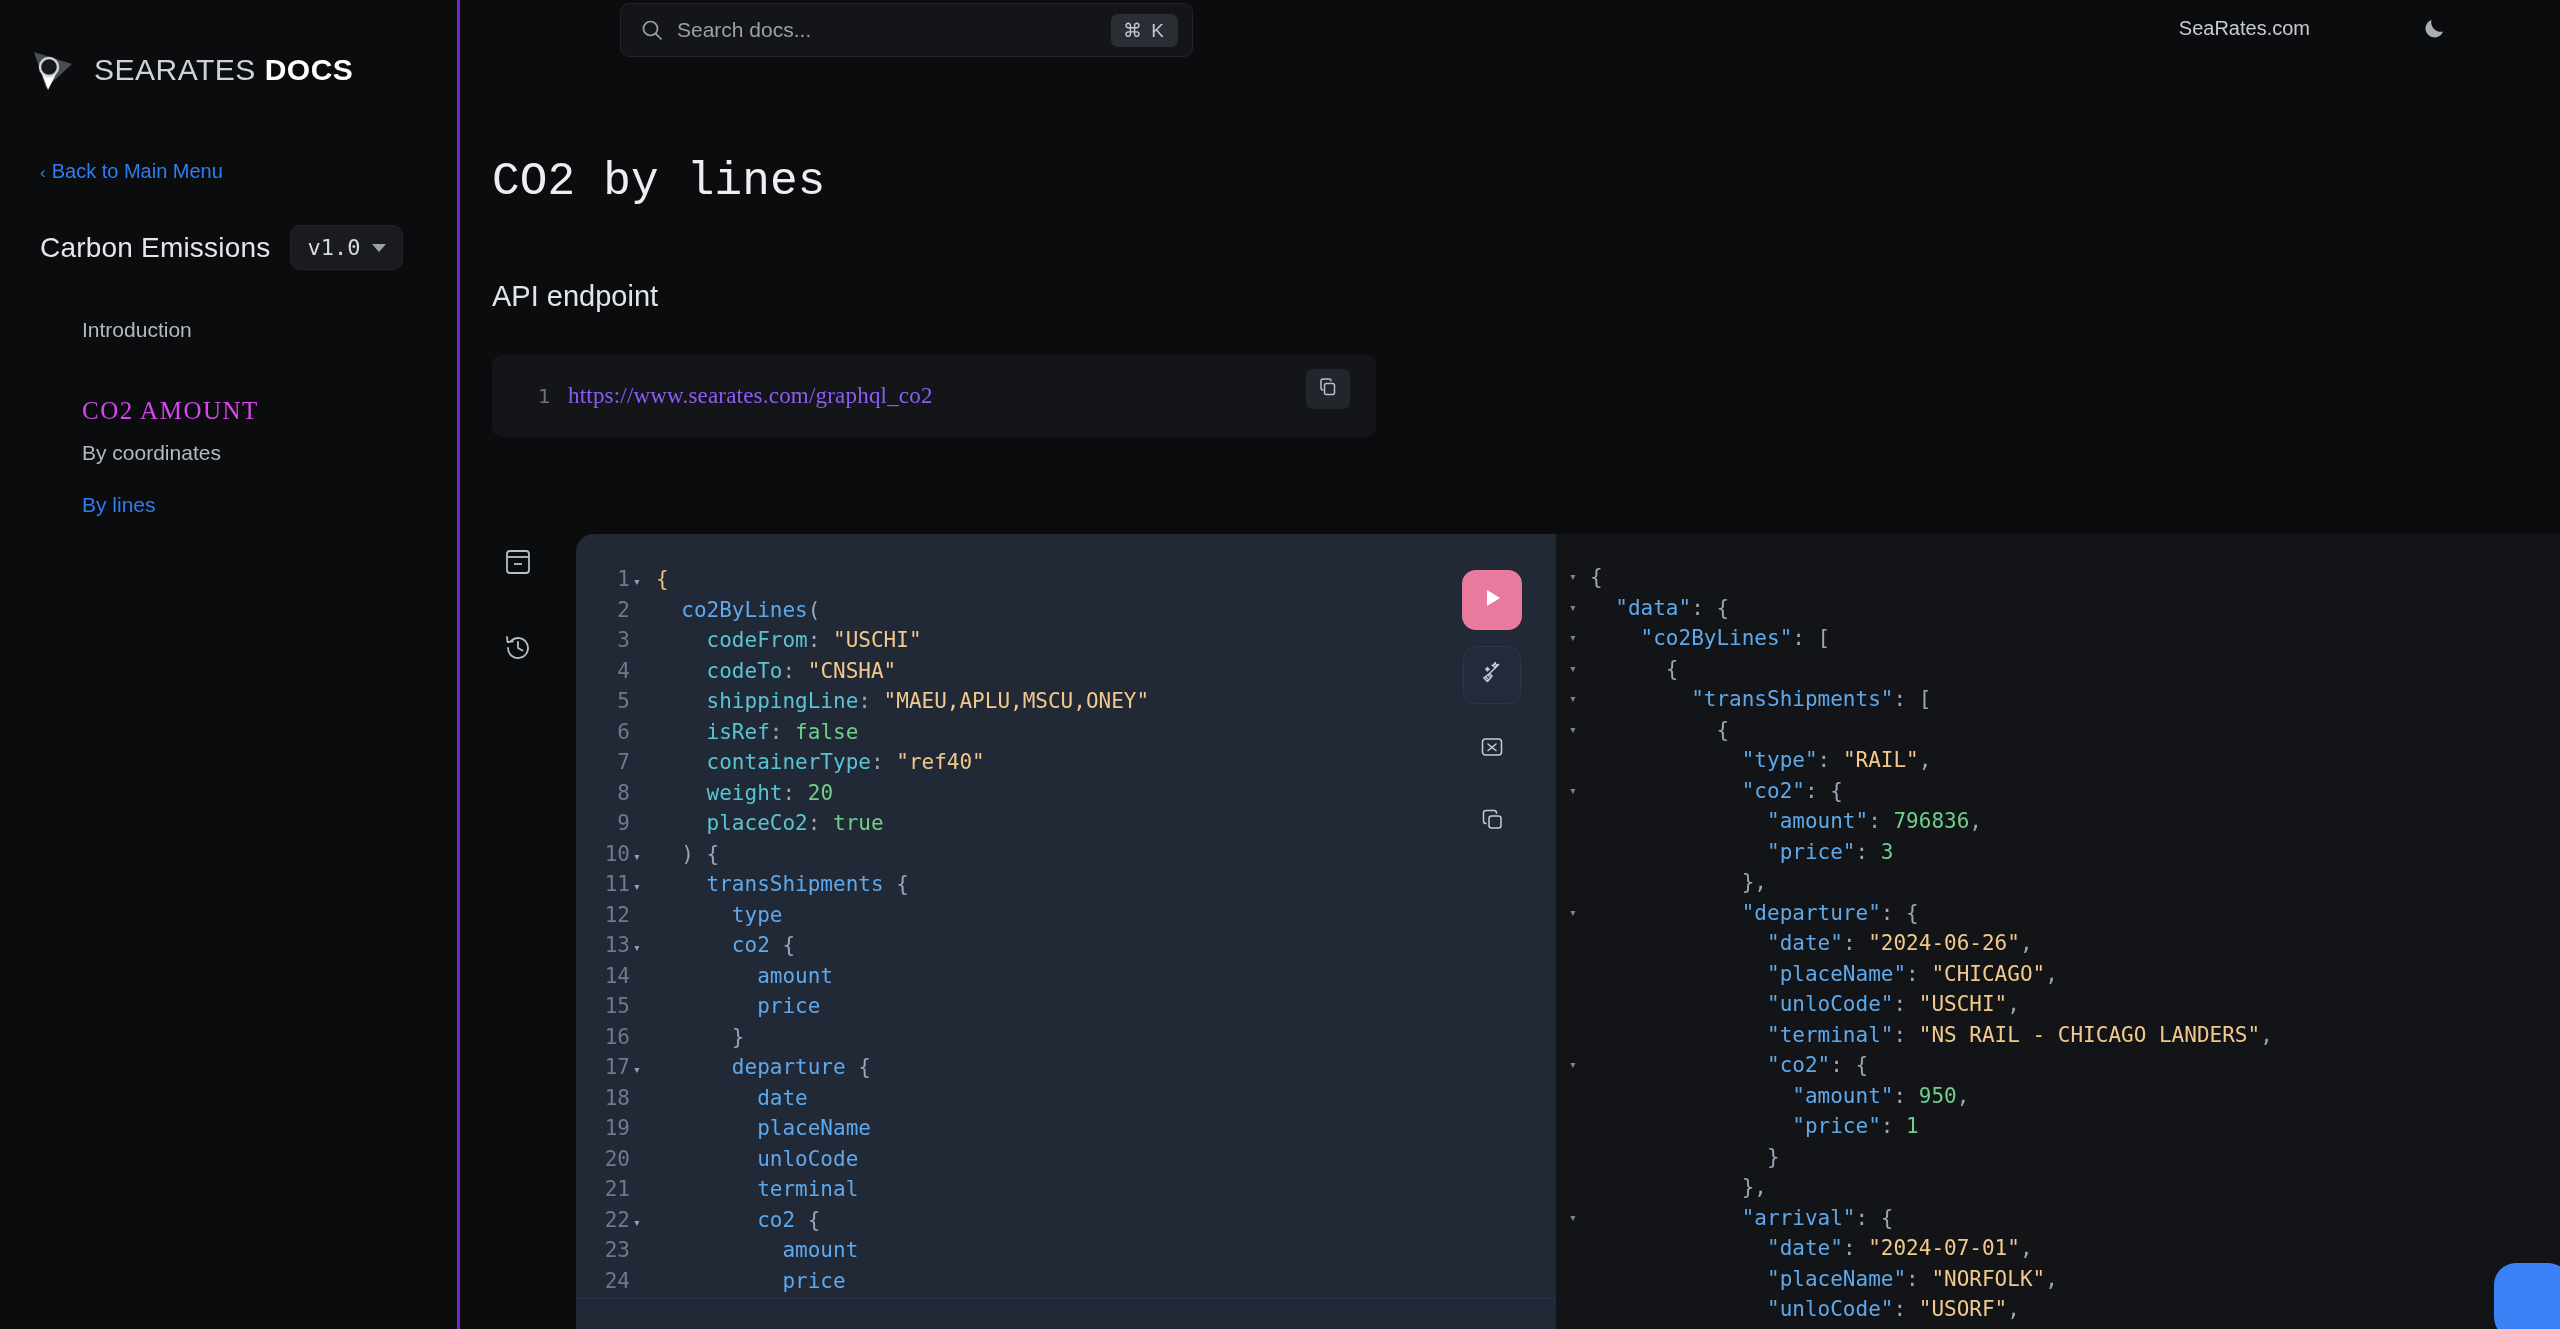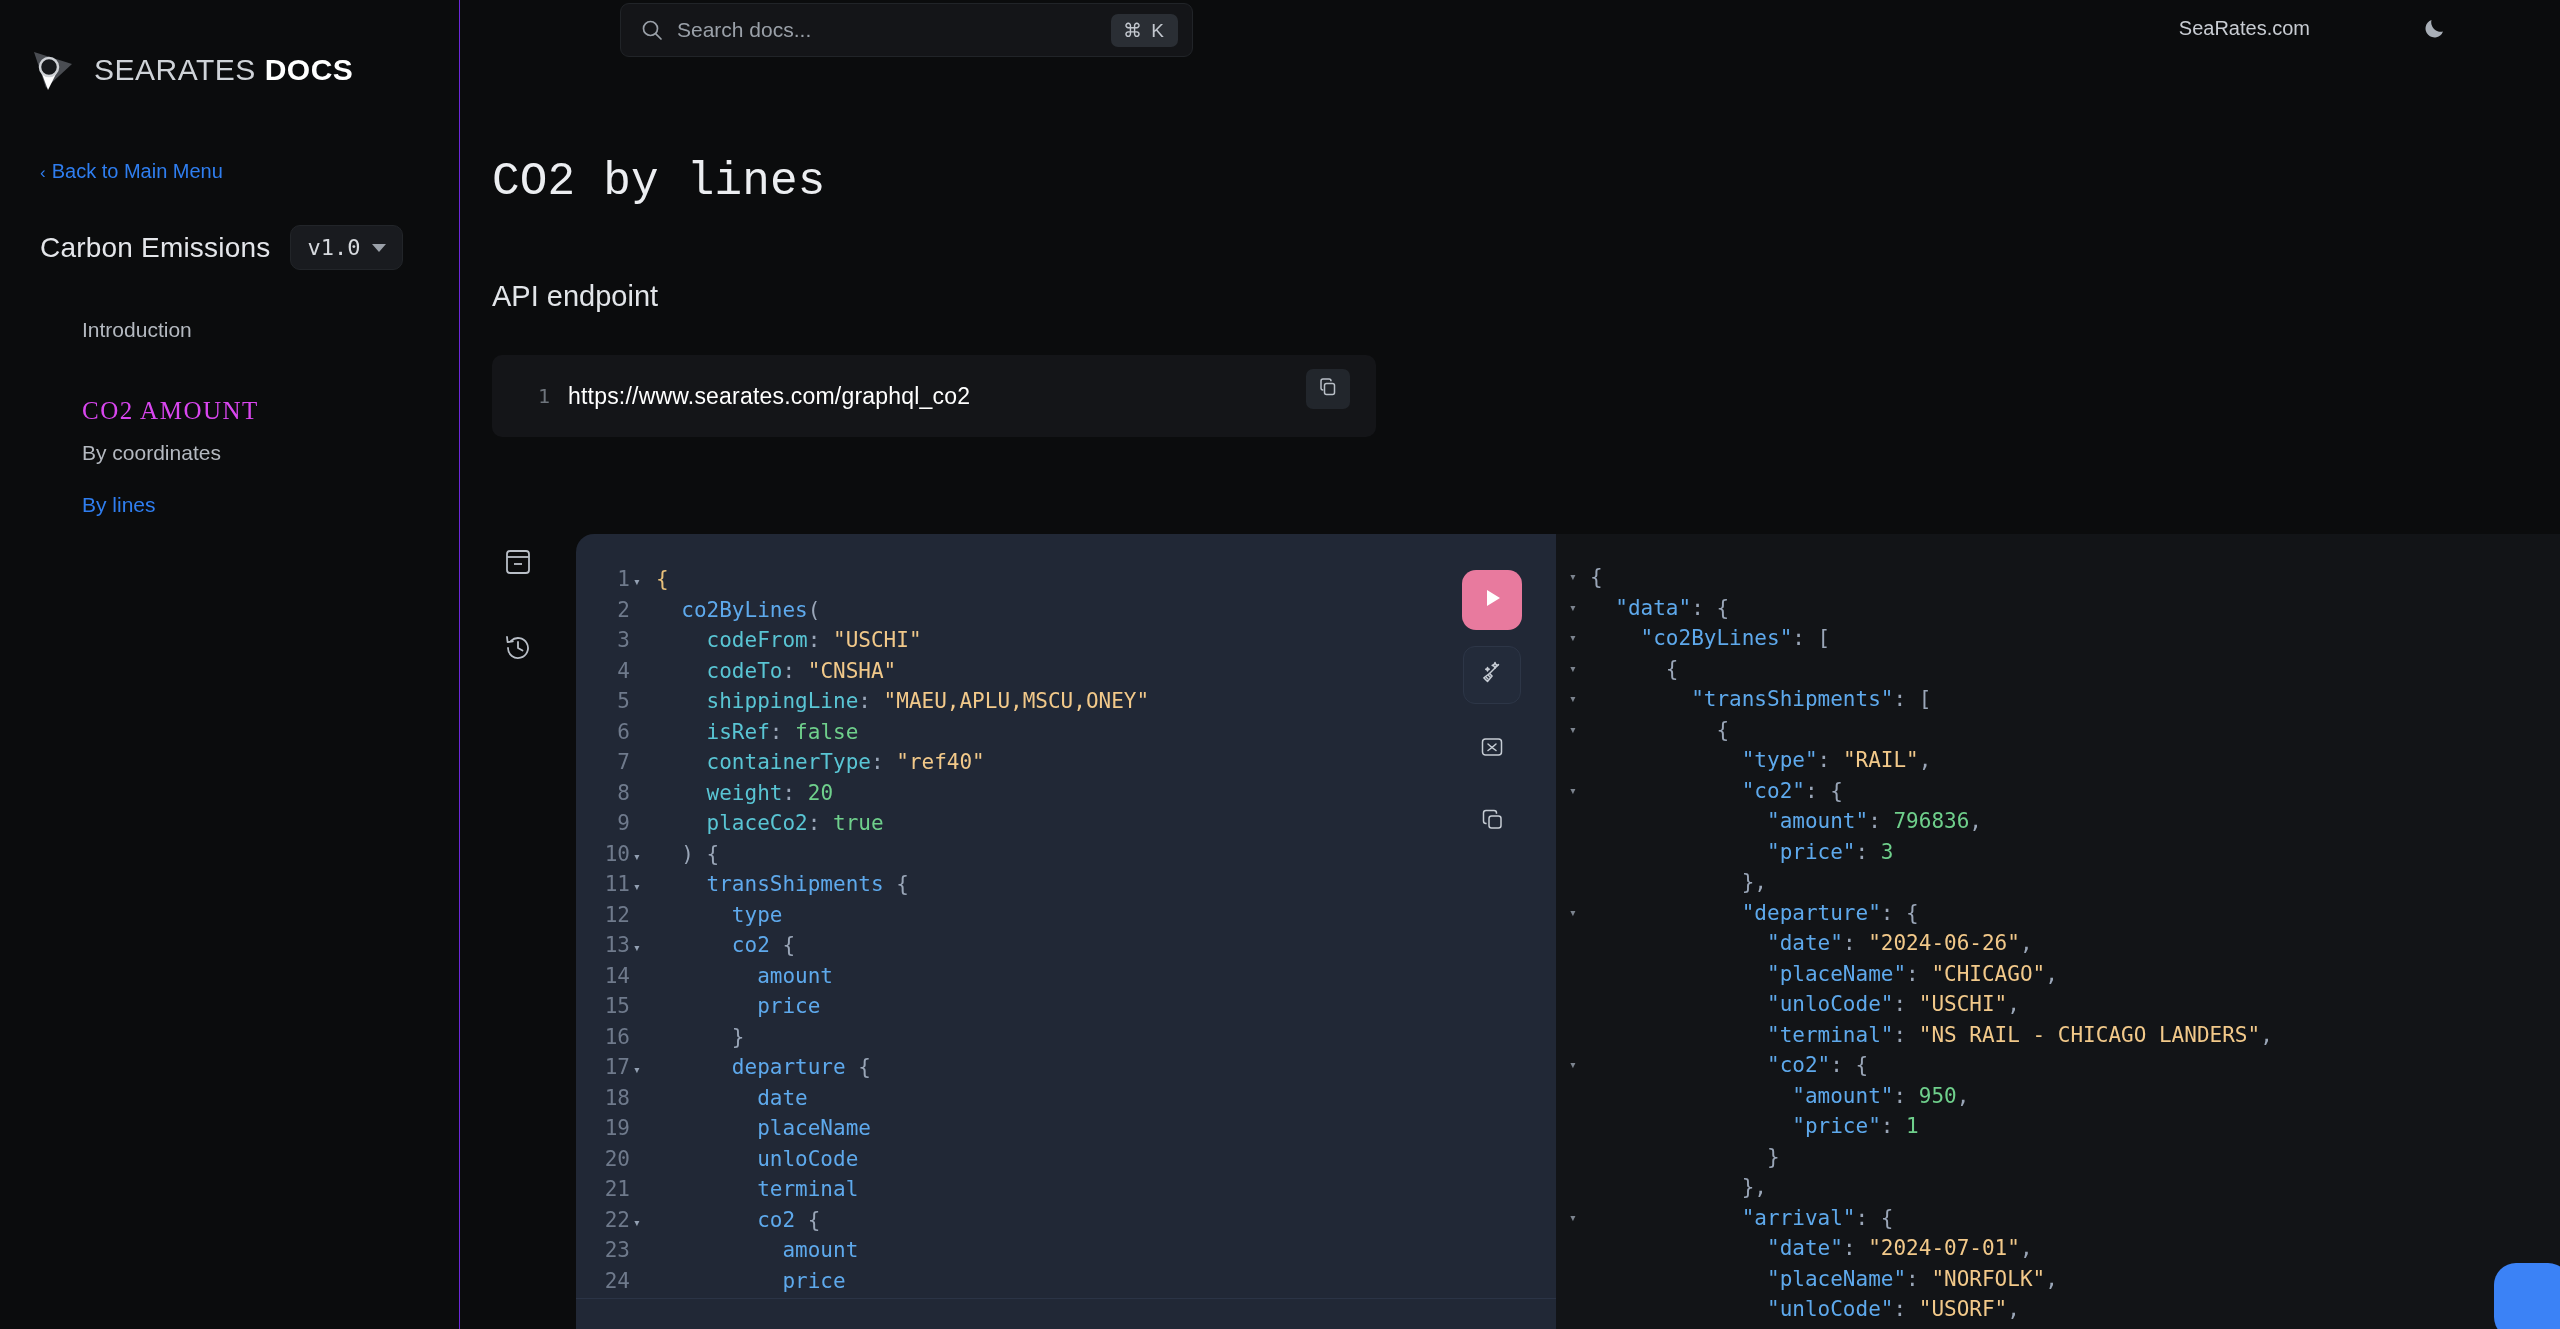--- a/index.html
+++ b/index.html
@@ -8,21 +8,21 @@
     background: #0b0c0d;
     font-family: "Liberation Sans", sans-serif;
     overflow: hidden;
   }
   .app { position: relative; width: 2560px; height: 1329px; background: #0b0c0d; display: flex; }
 
   
   .sidebar {
     width: 460px; height: 100%;
     background: #0b0c0d;
-    border-right: 1px solid #6d28d9;
+    border-right: 3px solid #6d28d9;
     flex: 0 0 460px;
     position: relative;
   }
   .logo-row { display: flex; align-items: center; gap: 18px; padding: 48px 0 0 30px; }
   .logo-mark { width: 46px; height: 44px; position: relative; }
   .logo-text { font-size: 30px; letter-spacing: .5px; color: #cfd3d8; font-weight: 400; }
   .logo-text b { color: #ffffff; font-weight: 700; }
 
   .back-link {
     display: block; margin: 68px 0 0 40px;
@@ -93,21 +93,21 @@
     margin: 42px 0 0 0; width: 884px; min-height: 82px;
     background: #141518; border-radius: 10px;
     display: flex; align-items: center; position: relative;
     padding: 24px 0;
   }
   .endpoint-lineno {
     width: 76px; text-align: right; padding-right: 18px;
     font-family: "DejaVu Sans Mono", monospace; font-size: 20px; color: #6e747c;
   }
   .endpoint-url {
-    font-family: Liberation Sans, sans-serif; font-size: 23px; color: #ffffff;
+    font-family: Liberation Serif, serif; font-size: 23px; color: #8b5cf6;
     letter-spacing: .2px;
   }
   .copy-btn-sm {
     position: absolute; right: 26px; top: 14px;
     width: 44px; height: 40px; border-radius: 7px; background: #22262c;
     display: flex; align-items: center; justify-content: center; cursor: pointer;
   }
 
   
   .graphiql {

